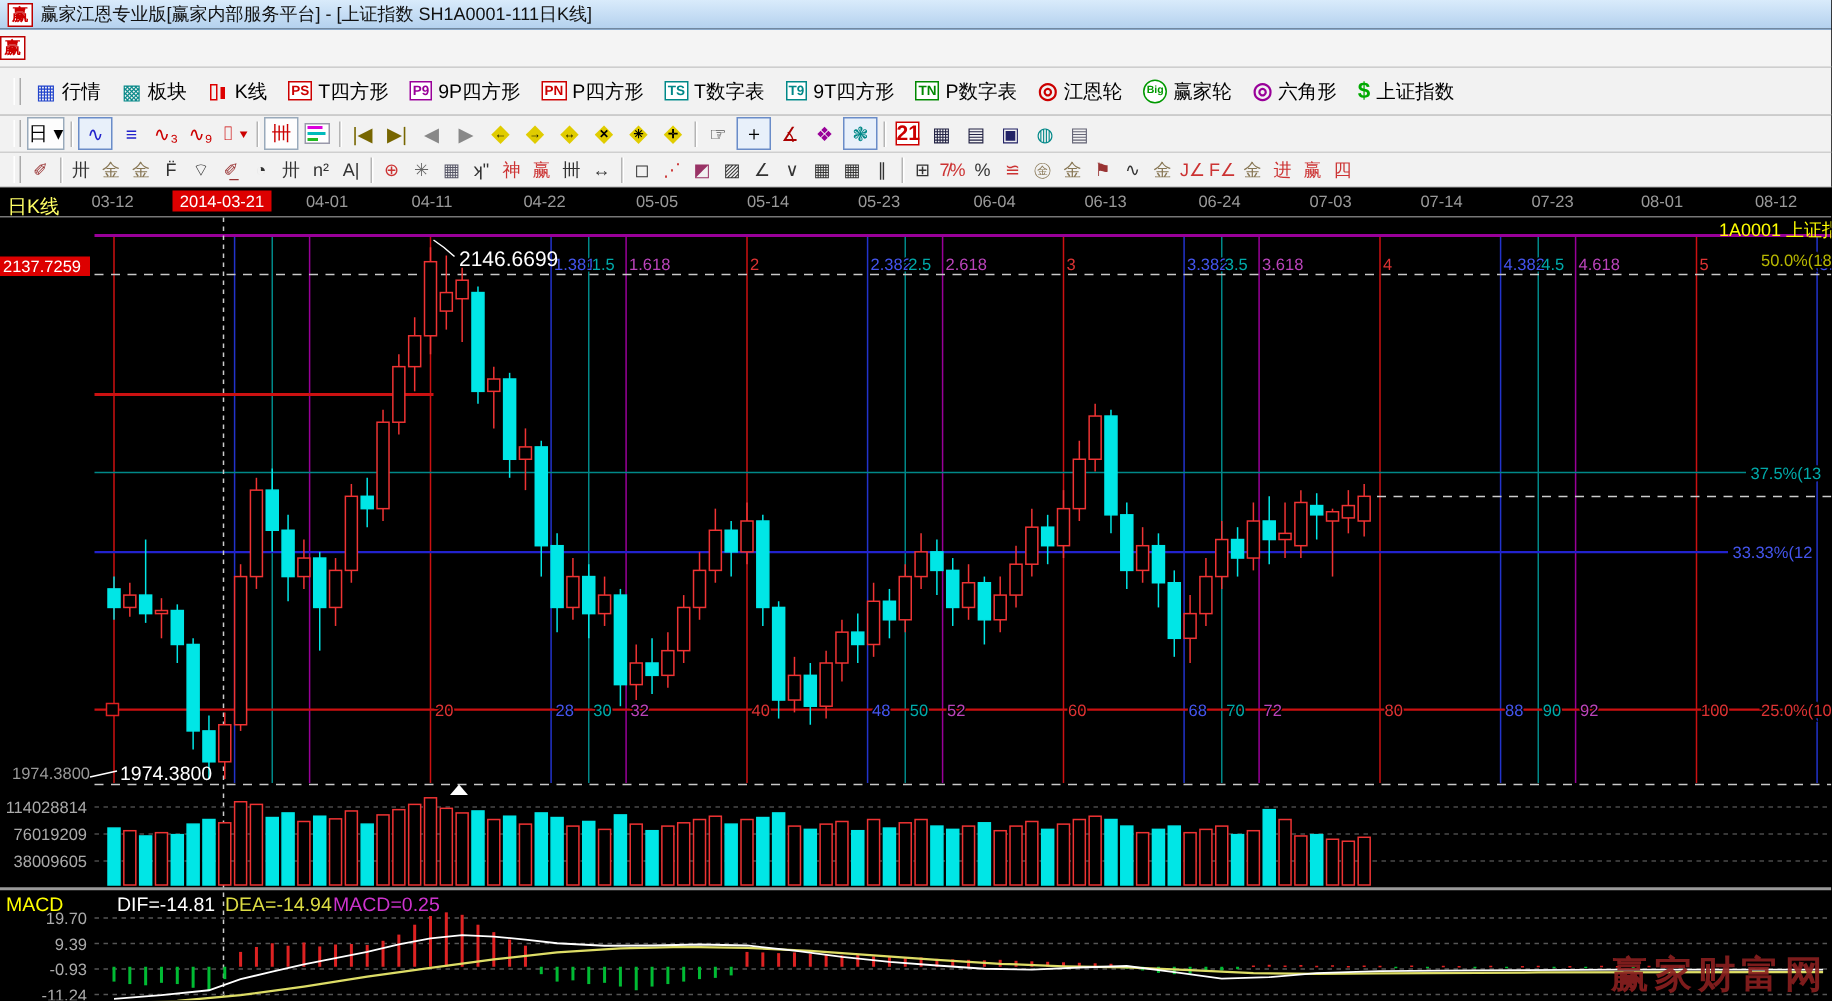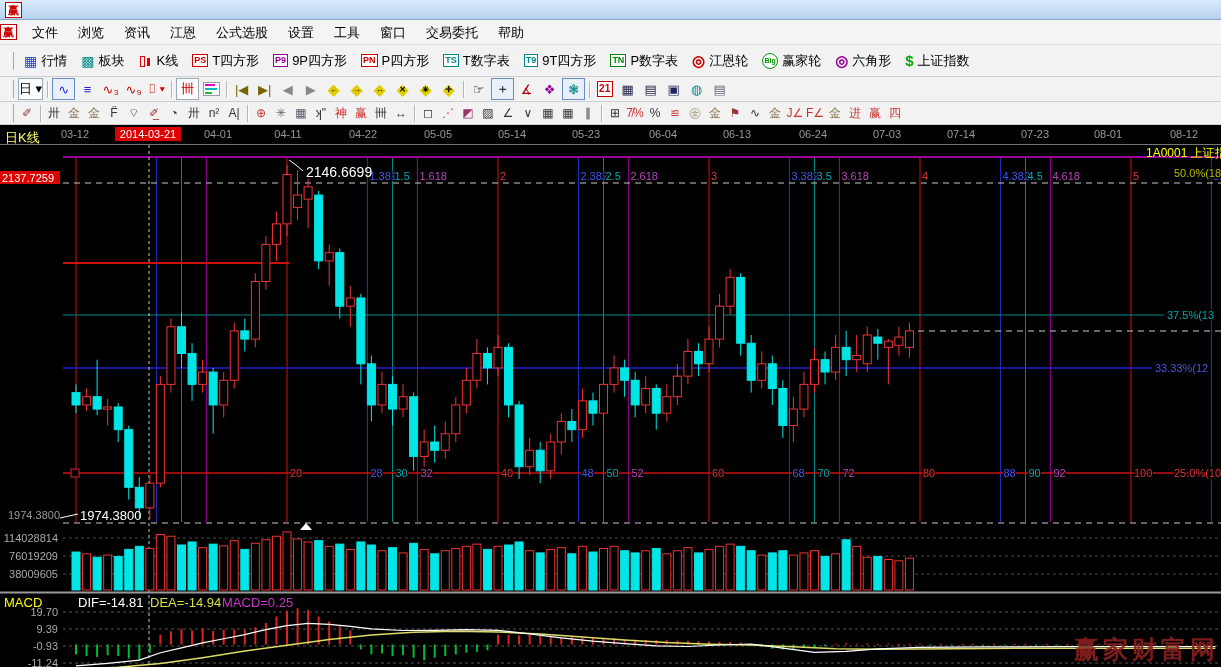--- a/index.html
+++ b/index.html
@@ -27,52 +27,41 @@
   .ring{font-size:15px;line-height:15px;font-weight:bold;}
   .big-circle{width:14px;height:14px;border:1px solid #090;border-radius:50%;color:#090;font-size:7px;
     line-height:14px;text-align:center;font-weight:bold;background:#fff;}
   .ico-btn{min-width:21px;height:20px;display:flex;align-items:center;justify-content:center;
     font-size:13px;margin:0 1px;color:#222;position:relative;flex:none;}
   .ico-btn.box{border:1px solid #9ab;background:#fdfdfd;}
   .ico-btn.selbox{border:1px solid #6a8cc8;background:#e8f0fa;}
   .dia{position:relative;width:17px;height:17px;}
   .dia .d{position:absolute;inset:0;color:#e0cc00;font-size:16px;line-height:17px;text-align:center;}
   .dia .a{position:absolute;inset:0;color:#000;font-size:8px;line-height:17px;text-align:center;font-weight:bold;}
-  .ico-cal{width:14px;height:14px;border:1px solid #c00;font-size:10px;color:#c00;text-align:center;
+  .ico-cal{width:14px;height:14px;border:1px solid #c00;font-size:14px;color:#c00;text-align:center;
     line-height:13px;background:#fff;font-weight:bold;}
   .ico-dist{width:15px;height:12px;border:1px solid #99a;background:
      linear-gradient(#d0d,#d0d) 1px 1px/10px 2px no-repeat,
      linear-gradient(#0bb,#0bb) 1px 5px/12px 2px no-repeat,
      linear-gradient(#2b2,#2b2) 1px 9px/7px 2px no-repeat,#fff;}
   .d-ico{min-width:20px;height:19px;display:flex;align-items:center;justify-content:center;
     font-size:12px;color:#333;margin:0;flex:none;}
   .chart{position:relative;width:1221px;height:542px;background:#000;}
   svg text{font-family:"Liberation Sans",sans-serif;}
 </style>
 </head>
 <body>
 
 <div class="titlebar">
   <div class="app-ico">赢</div>
+  <span>赢家江恩专业版[赢家内部服务平台] - [上证指数  SH1A0001-111日K线]</span>
 </div>
 
 <div class="menubar">
   <div class="app-ico">赢</div>
-  <div id="menu-items" style="display:flex;">
-      <div class="menu-item">文件</div>
-      <div class="menu-item">浏览</div>
-      <div class="menu-item">资讯</div>
-      <div class="menu-item">江恩</div>
-      <div class="menu-item">公式选股</div>
-      <div class="menu-item">设置</div>
-      <div class="menu-item">工具</div>
-      <div class="menu-item">窗口</div>
-      <div class="menu-item">交易委托</div>
-      <div class="menu-item">帮助</div>
-    </div>
 </div>
 
 <div class="tb" id="tb1">
     <div class="grip"></div>
     <div class="tb1-btn">
       <span class="ico-table">▦</span>
       <span>行情</span>
     </div>
     <div class="tb1-btn">
       <span class="ico-blocks">▩</span>

